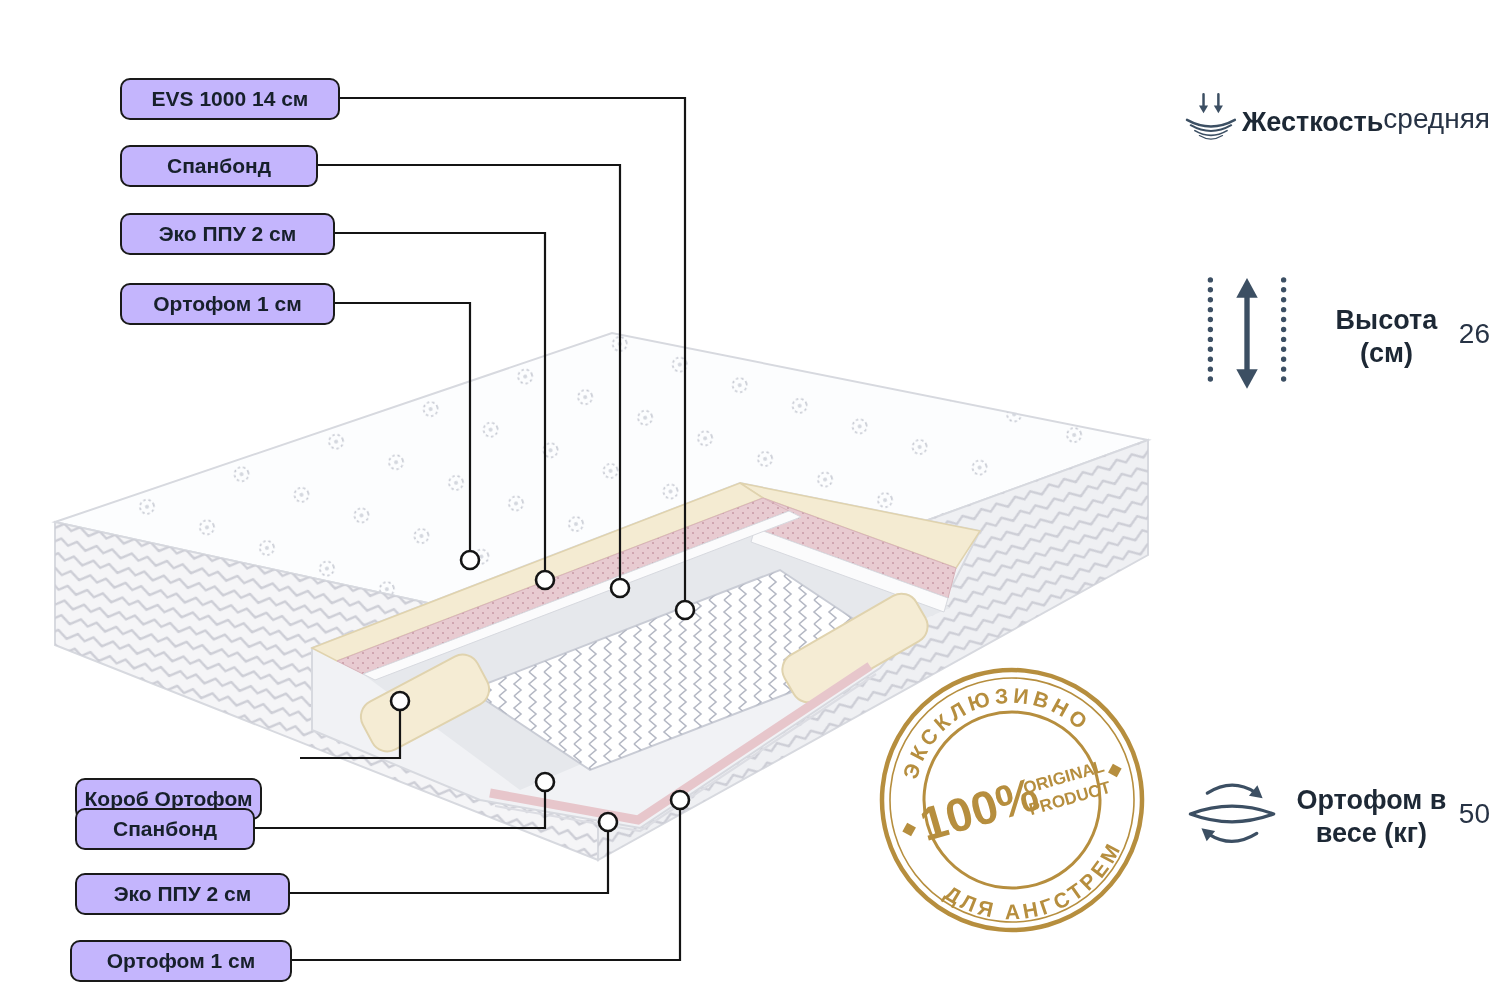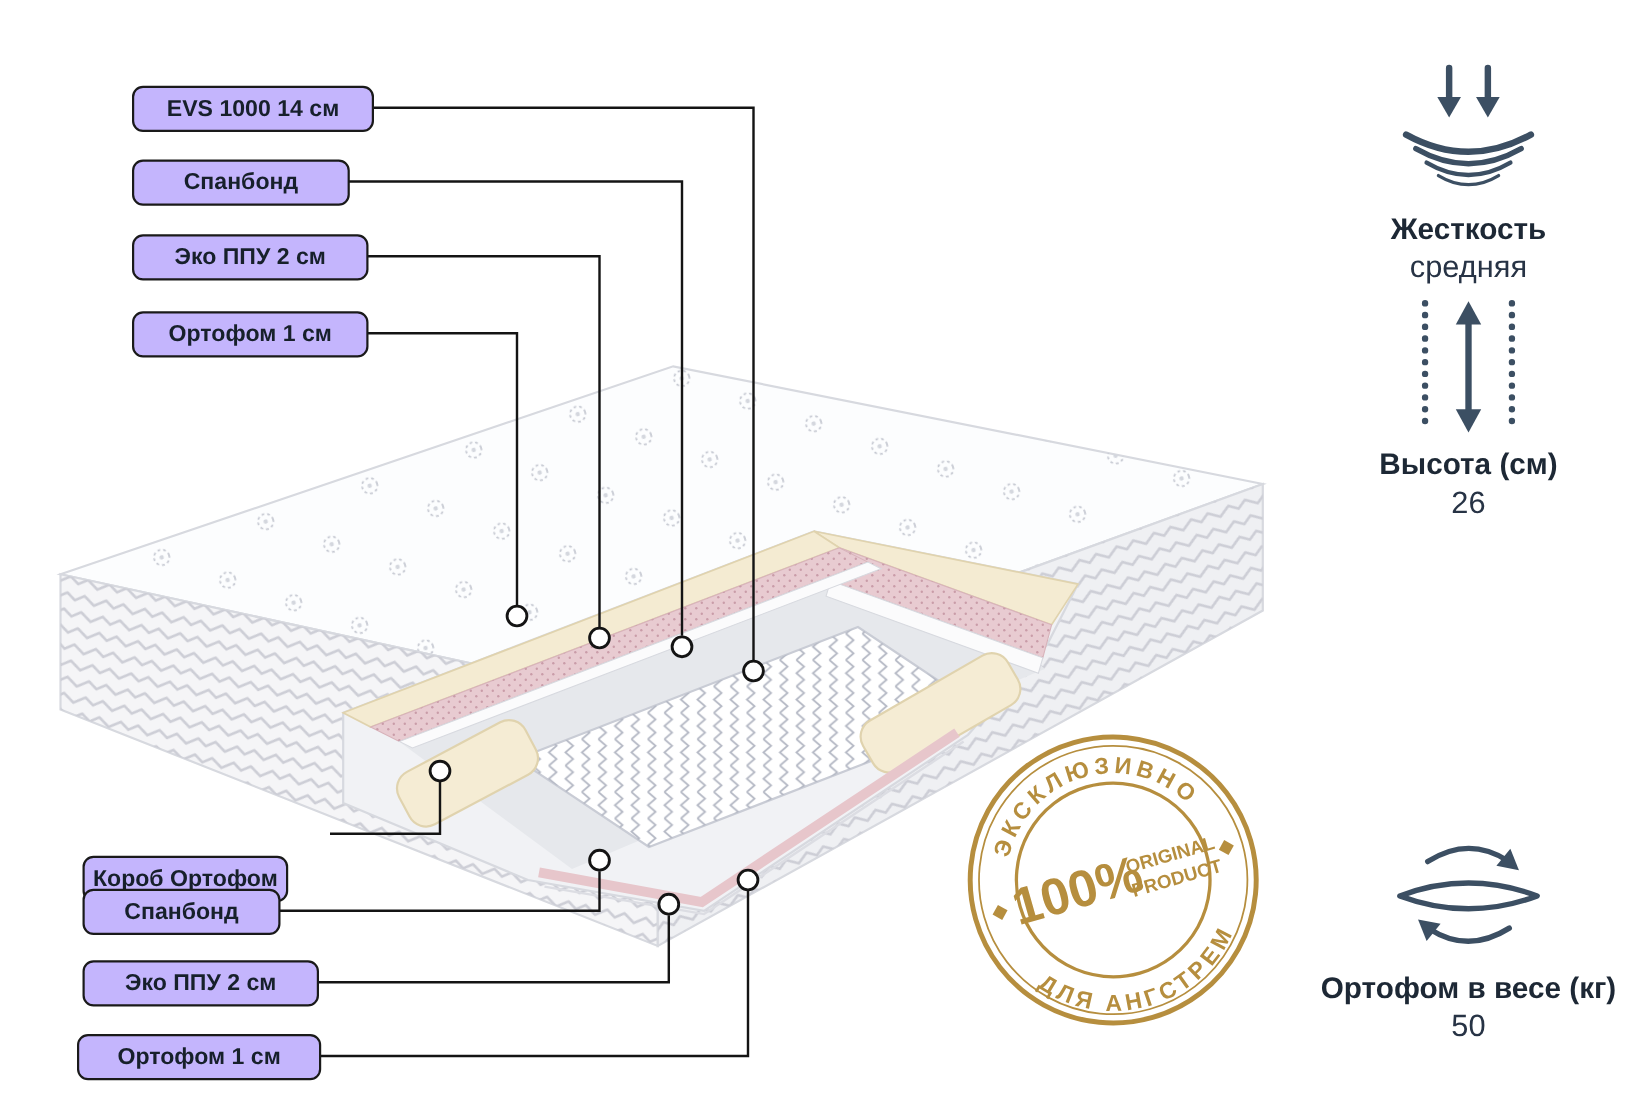--- a/index.html
+++ b/index.html
@@ -7,21 +7,21 @@
   .stage { position:relative; width:1500px; height:1000px; background:#ffffff; }
   .art { position:absolute; left:0; top:0; width:1500px; height:1000px; }
 
   .callout-label {
     position:absolute; height:42px; background:#c4b5fd;
     border:2.5px solid #1a1a1a; border-radius:10px;
     display:flex; align-items:center; justify-content:center;
     font-size:21px; font-weight:bold; color:#17202b; z-index:3;
   }
 
-  .spec { position:absolute; left:1180px; width:310px; display:flex; flex-direction:column; align-items:center; z-index:3; }
+  .spec { position:absolute; left:1180px; width:310px; display:flex; flex-direction:row; align-items:center; z-index:3; }
   .spec-title { font-size:27px; font-weight:bold; color:#1d2835; text-align:center; line-height:1.22; margin-top:8px; }
   .spec-value { font-size:28px; color:#273345; text-align:center; margin-top:2px; }
 
   svg text { font-family:"Liberation Sans", sans-serif; }
   .icon-stroke { stroke:#3c4f63; fill:none; stroke-linecap:round; stroke-linejoin:round; }
   .icon-fill { fill:#3c4f63; stroke:none; }
   .callout-line { stroke:#141414; stroke-width:2.2; fill:none; }
   .callout-dot { fill:#ffffff; stroke:#141414; stroke-width:2.6; }
   .stamp-stroke { stroke:#b68e3e; fill:none; }
   .stamp-fill { fill:#b68e3e; }

